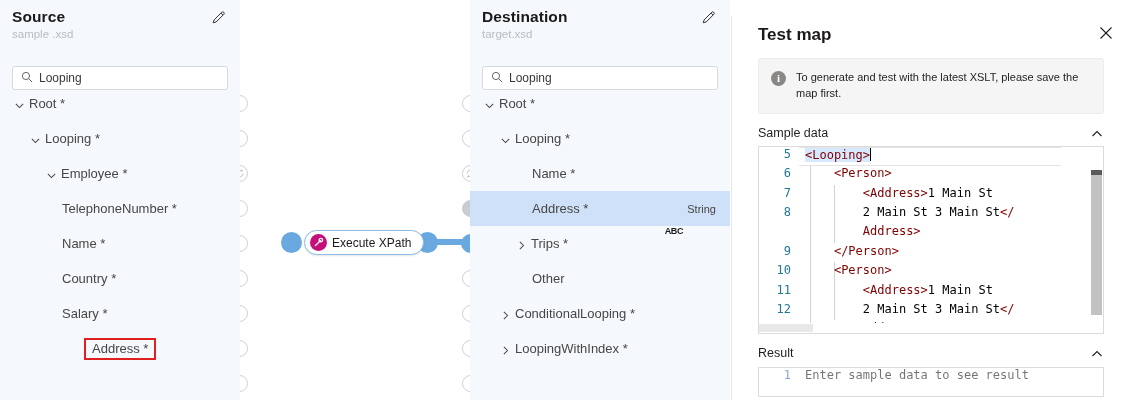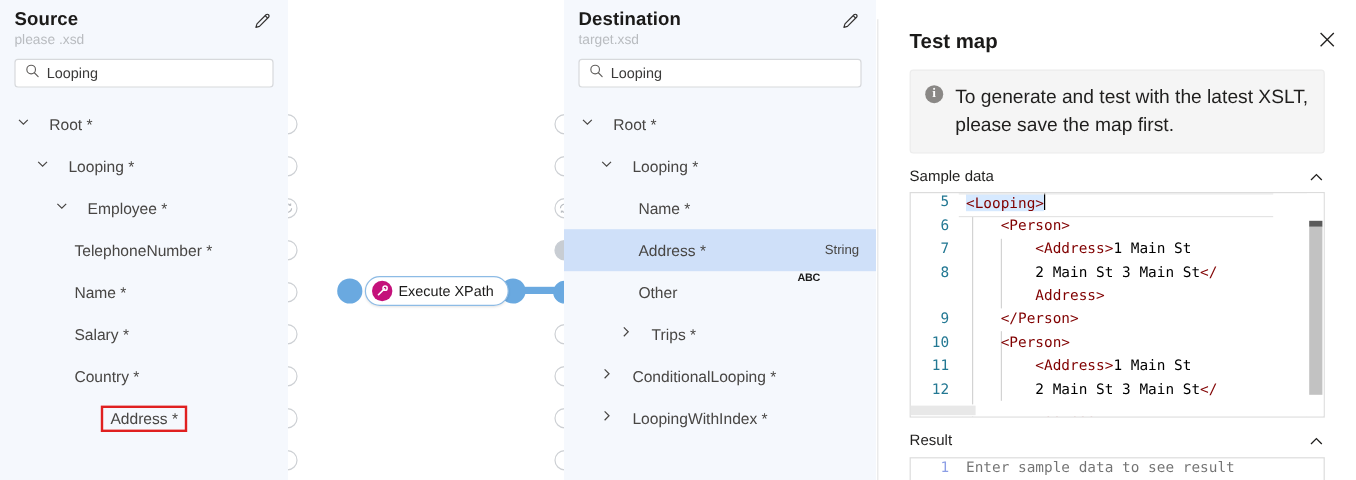--- a/index.html
+++ b/index.html
@@ -21,33 +21,33 @@
   .tree-panel.source { left: 0; width: 240px; }
   .tree-panel.dest { left: 470px; width: 260px; }
 
   .panel-head { position: relative; padding: 8px 12px 0 12px; }
   .panel-title { font-size: 15.5px; font-weight: bold; color: #1b1a19; letter-spacing: .1px; }
   .panel-sub { font-size: 11.5px; color: #b9bcc0; margin-top: 2px; }
   .pencil-btn { position: absolute; right: 10px; top: 8px; width: 20px; height: 20px; cursor: pointer; }
   .pencil-btn svg { display: block; }
 
   .search-box {
-    margin: 9px 12px 0 12px; height: 24px; background: #ffffff;
+    margin: 26px 12px 0 12px; height: 24px; background: #ffffff;
     border: 1px solid #d7d9dc; border-radius: 3px;
     display: flex; align-items: center; gap: 6px; padding: 0 8px;
   }
   .search-box .mag { flex: 0 0 auto; }
   .search-val { font-size: 12px; color: #3b3a39; line-height: 1; }
 
   
   .tree { position: absolute; left: 0; top: 86px; width: 100%; }
   .trow { position: relative; height: 35px; display: flex; align-items: center; }
   .trow .label {
     font-size: 13px; color: #484644; white-space: nowrap;
-    display: inline-flex; align-items: flex-start; gap: 16px;
+    display: inline-flex; align-items: flex-end; gap: 4px;
   }
   .chev { display: inline-block; width: 11px; height: 11px; flex: 0 0 auto; }
   .chev svg { display: block; }
   .source .trow .label { margin-left: 14px; }
   .dest .trow .label { margin-left: 14px; }
 
   .d0 { padding-left: 0px; }
   .d1 { padding-left: 16px; }
   .d2 { padding-left: 32px; }
   .d3 { padding-left: 48px; }
@@ -107,21 +107,21 @@
   .pane-title { font-size: 17px; font-weight: bold; color: #1b1a19; padding: 9px 0 0 10px; }
   .close-btn { position: absolute; right: 14px; top: 9px; width: 18px; height: 18px; cursor: pointer; }
 
   .info-bar {
     margin: 13px 10px 0 10px; background: #f5f5f5; border: 1px solid #ececec; border-radius: 3px;
     display: flex; gap: 10px; padding: 11px 12px;
   }
   .info-ico { flex: 0 0 auto; width: 15px; height: 15px; border-radius: 50%; background: #8a8886;
               color: #fff; font-size: 11px; font-weight: bold; line-height: 15px; text-align: center;
               font-family: "Liberation Serif", serif; margin-top: 1px; }
-  .info-txt { font-size: 16px; color: #201f1e; line-height: 1.45; }
+  .info-txt { font-size: 11px; color: #201f1e; line-height: 1.45; }
 
   .sec-head { position: relative; margin: 12px 10px 0 10px; display: flex; align-items: center; }
   .sec-head .t { font-size: 12.5px; color: #201f1e; }
   .sec-head .caret { position: absolute; right: 0; top: 1px; width: 14px; height: 14px; cursor: pointer; }
 
   .editor {
     position: relative; margin: 6px 10px 0 10px; height: 188px;
     background: #ffffff; border: 1px solid #dcdcdc; overflow: hidden;
   }
   .code { position: absolute; left: 0; top: 0; right: 0; }
@@ -211,21 +211,21 @@
           <circle cx="8.6" cy="3.4" r="1.9" fill="none" stroke="#ffffff" stroke-width="1.4"></circle>
         </svg>
       </span>
       <span class="fn-label">Execute XPath</span>
     </div>
   </div>
 
   <div class="tree-panel source">
     <div class="panel-head">
       <div class="panel-title">Source</div>
-      <div class="panel-sub">please .xsd</div>
+      <div class="panel-sub">sample .xsd</div>
       <div class="pencil-btn">
         <svg width="18" height="18" viewBox="0 0 20 20">
           <path d="M3.6 16.4l1-3.2L13 4.8a1.6 1.6 0 0 1 2.3 2.3l-8.4 8.4-3.3 0.9z" fill="none" stroke="#323130" stroke-width="1.1" stroke-linejoin="round"></path>
           <path d="M12.2 5.6l2.2 2.2" fill="none" stroke="#323130" stroke-width="1.1"></path>
         </svg>
       </div>
     </div>
     <div class="search-box">
       <span class="mag">
         <svg width="12" height="12" viewBox="0 0 14 14">
@@ -271,26 +271,26 @@
             <span>TelephoneNumber *</span>
           </span>
         </div>
         <div class="trow">
           <span class="label d3">
             <span>Name *</span>
           </span>
         </div>
         <div class="trow">
           <span class="label d3">
+            <span>Country *</span>
+          </span>
+        </div>
+        <div class="trow">
+          <span class="label d3">
             <span>Salary *</span>
-          </span>
-        </div>
-        <div class="trow">
-          <span class="label d3">
-            <span>Country *</span>
           </span>
         </div>
         <div class="trow">
           <span class="label d3 boxed">
             <span class="hl-box" style="outline-color: rgb(224, 32, 32);">Address *</span>
           </span>
         </div>
       </div>
   </div>
 
@@ -343,32 +343,32 @@
         <div class="trow selected">
           <span class="label d3">
             <span>Address *</span>
           </span>
           <span class="type-badge">
             <span class="abc">ABC</span>
             <span>String</span>
           </span>
         </div>
         <div class="trow">
+          <span class="label d2">
+            <span class="chev">
+              <svg width="11" height="11" viewBox="0 0 12 12">
+                <polyline points="4.2,2 8.2,6 4.2,10" fill="none" stroke="#484644" stroke-width="1.1"></polyline>
+              </svg>
+            </span>
+            <span>Trips *</span>
+          </span>
+        </div>
+        <div class="trow">
           <span class="label d3">
             <span>Other</span>
-          </span>
-        </div>
-        <div class="trow">
-          <span class="label d2">
-            <span class="chev">
-              <svg width="11" height="11" viewBox="0 0 12 12">
-                <polyline points="4.2,2 8.2,6 4.2,10" fill="none" stroke="#484644" stroke-width="1.1"></polyline>
-              </svg>
-            </span>
-            <span>Trips *</span>
           </span>
         </div>
         <div class="trow">
           <span class="label d1">
             <span class="chev">
               <svg width="11" height="11" viewBox="0 0 12 12">
                 <polyline points="4.2,2 8.2,6 4.2,10" fill="none" stroke="#484644" stroke-width="1.1"></polyline>
               </svg>
             </span>
             <span>ConditionalLooping *</span>

